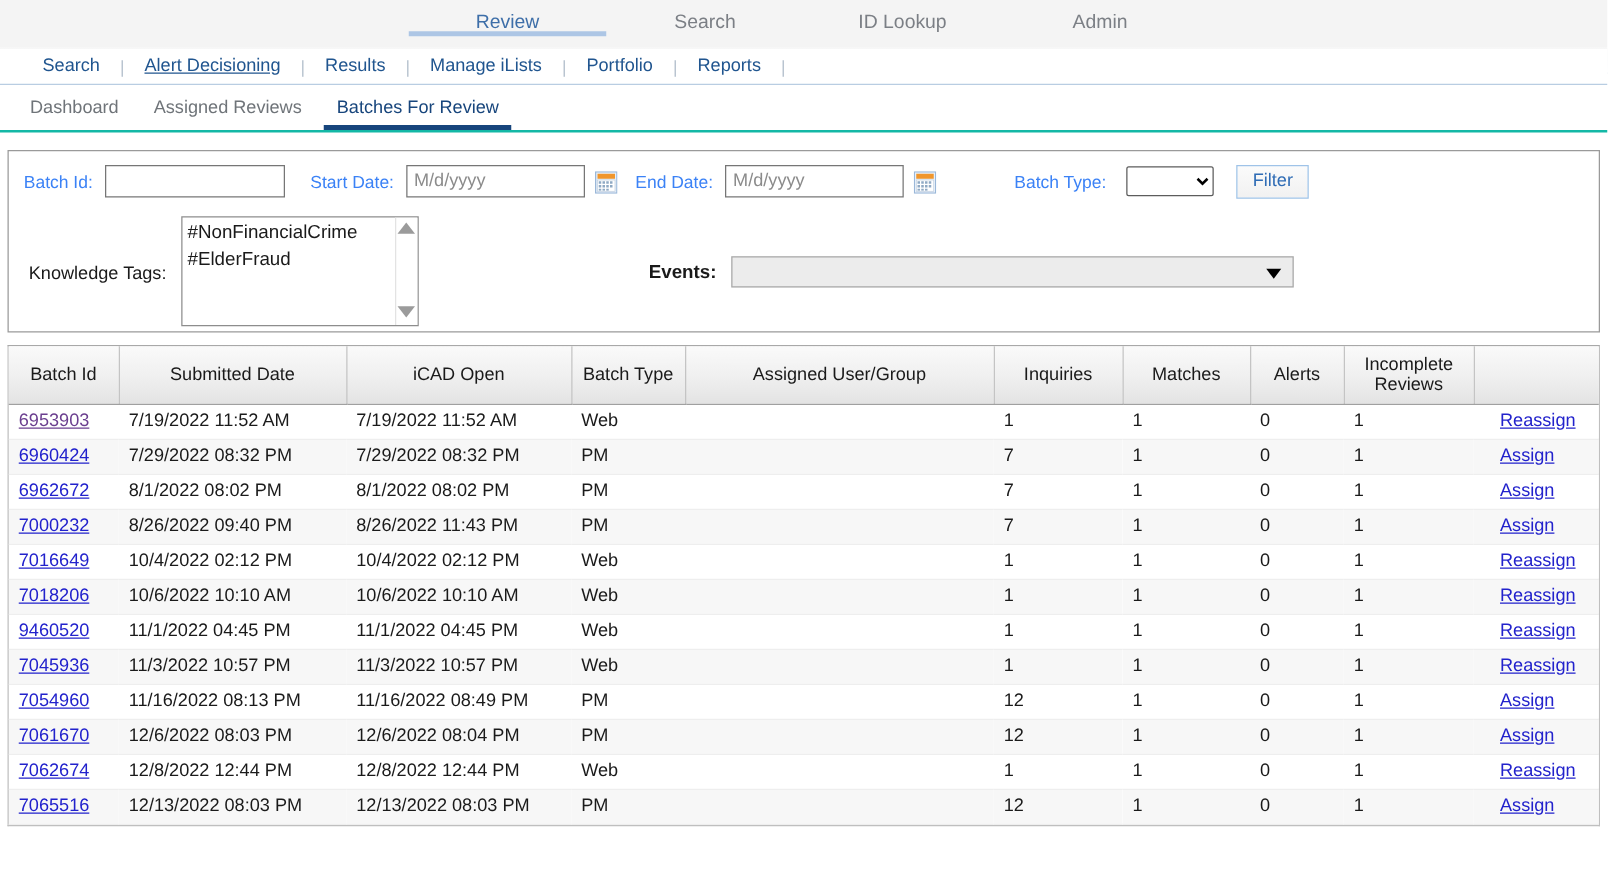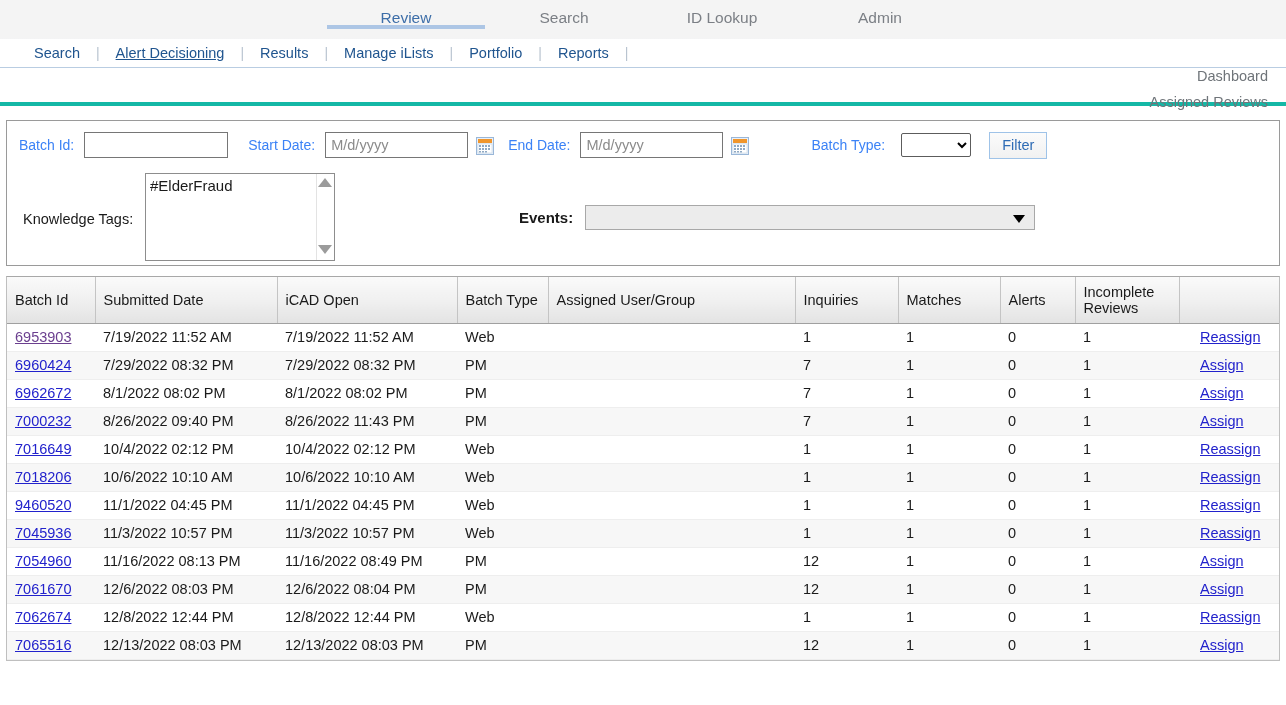--- a/index.html
+++ b/index.html
@@ -79,24 +79,23 @@
     color: #b9c4d0;
     font-size: 14px;
   }
 
   
   .pagetabs {
     height: 38px;
     display: flex;
     align-items: flex-end;
     padding: 0 0 0 14px;
-    border-bottom: 4px solid #14b8a6;
+    border-bottom: 2px solid #14b8a6;
     background: #fff;
     box-sizing: border-box;
-    flex-direction: column;
   }
   .pagetab {
     font-size: 14.5px;
     color: #6f7479;
     padding: 0 10px 6px 10px;
     margin-right: 8px;
     cursor: pointer;
     border-bottom: 4px solid transparent;
   }
   .pagetab.active {
@@ -257,21 +256,21 @@
   table.grid {
     border-collapse: collapse;
     width: 1272px;
     table-layout: fixed;
     font-size: 14.5px;
   }
   table.grid thead th {
     background: linear-gradient(to bottom, #fafafa 0%, #efefef 55%, #e3e3e3 100%);
     border-right: 1px solid #c4c4c4;
     border-bottom: 1px solid #a0a0a0;
-    text-align: left;
+    text-align: center;
     font-weight: normal;
     color: #1a1a1a;
     padding: 5px 8px;
     height: 46px;
     vertical-align: middle;
     box-sizing: border-box;
   }
   table.grid thead th:last-child { border-right: none; }
   table.grid tbody td {
     padding: 4px 8px;
@@ -390,20 +389,21 @@
     <select class="sel-batchtype" id="batch-type-select"><option></option></select>
 
     <button class="filter-btn">Filter</button>
   </div>
 
   <div class="filter-row2">
     <div class="ktag-label">Knowledge Tags:</div>
 
     <div class="listbox">
       <div id="ktag-items">
+          <div class="listbox-item">#NonFinancialCrime</div>
           <div class="listbox-item">#ElderFraud</div>
         </div>
       <div class="lb-scroll">
         <span class="lb-arrow up"></span>
         <span class="lb-arrow down"></span>
       </div>
     </div>
 
     <div class="events-wrap">
       <span class="events-label">Events:</span>

